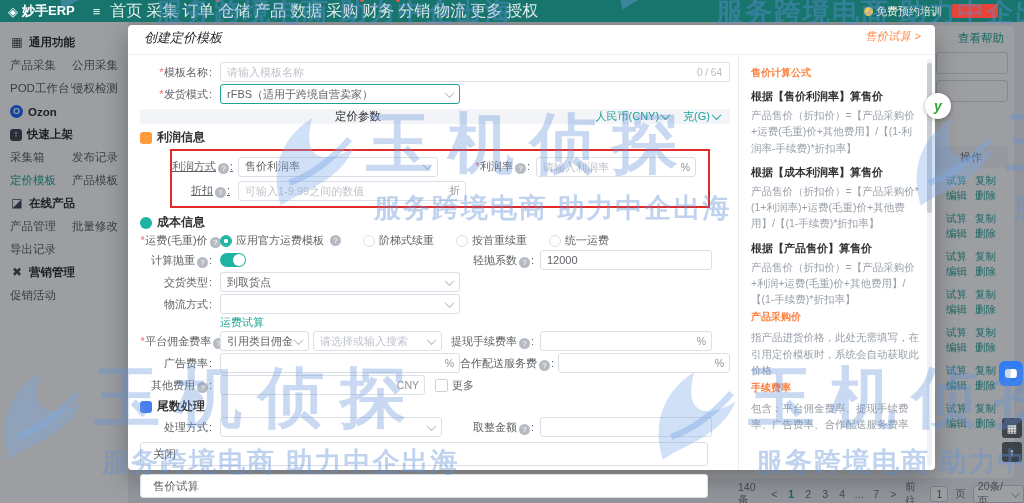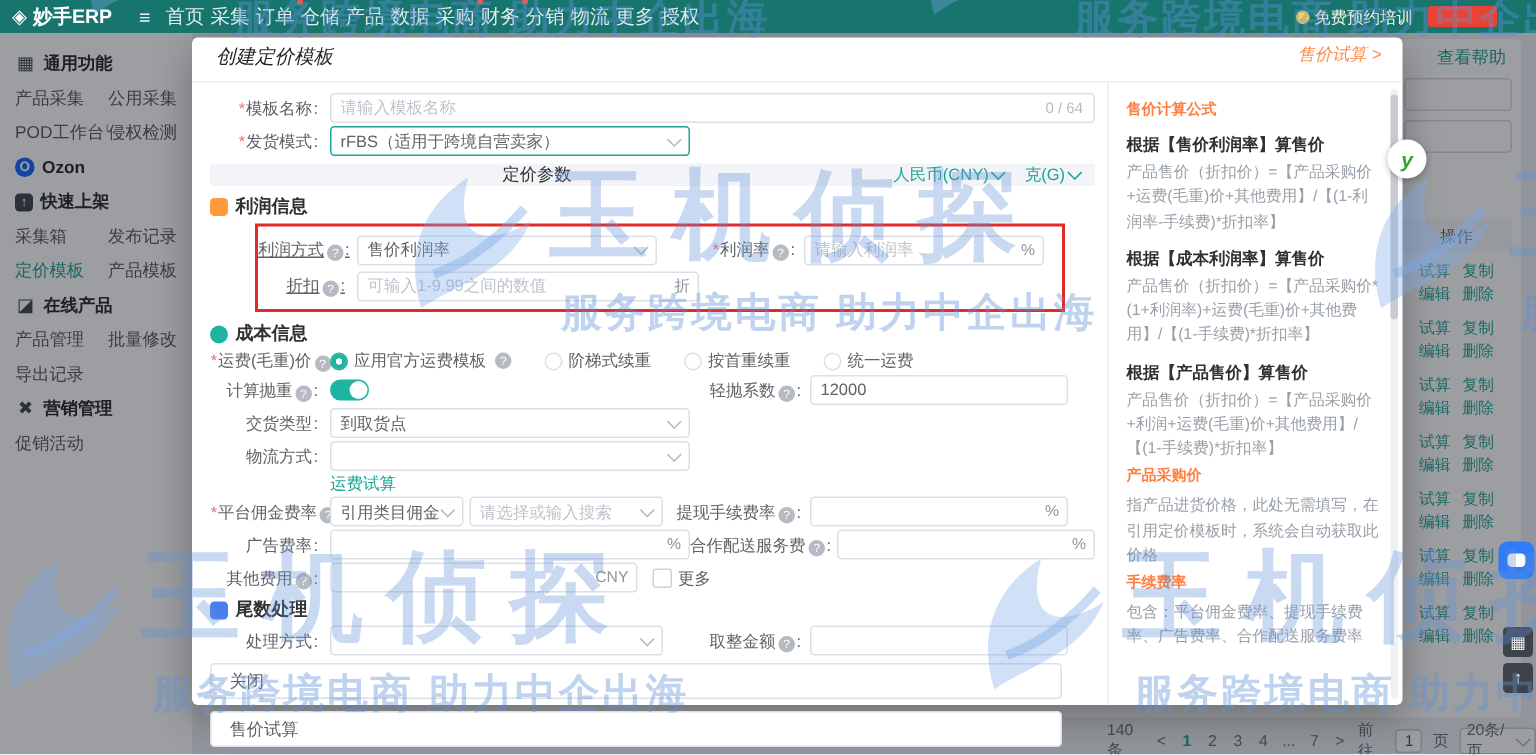--- a/index.html
+++ b/index.html
@@ -4,21 +4,21 @@
 <style>
   html,body{margin:0;padding:0;width:1024px;height:503px;overflow:hidden;
     font-family:"Liberation Sans","DejaVu Sans",sans-serif;}
   .app{position:relative;width:1024px;height:503px;background:#eef0f4;overflow:hidden;font-size:12px;color:#606266;}
 
   
   .topbar{position:absolute;top:0;left:0;right:0;height:22px;background:#17756e;z-index:6;display:flex;align-items:center;color:#fff;}
   .brand{display:flex;align-items:center;gap:4px;padding:0 10px 0 8px;font-weight:bold;font-size:13px;}
   .brand .logo{color:#fff;font-size:13px;}
   .hamb{padding:0 8px;font-size:13px;opacity:.9;}
-  .nav-item{position:relative;margin:0 2px;font-size:13px;color:rgba(255,255,255,.88);white-space:nowrap;}
+  .nav-item{position:relative;margin:0 2px;font-size:16px;color:rgba(255,255,255,.88);white-space:nowrap;}
   .nav-item sup{position:absolute;top:-3px;right:-6px;width:4px;height:4px;border-radius:50%;background:#ff5040;}
   .tb-right{margin-left:auto;display:flex;align-items:center;gap:10px;padding-right:26px;justify-content:center;}
   .train{display:flex;align-items:center;gap:3px;font-size:11px;color:#fdf6e3;}
   .train .dot{width:9px;height:9px;border-radius:50%;background:#ffd04d;display:inline-block;}
   .promo{width:46px;height:14px;background:#e84335;border-radius:2px;}
 
   
   .sidebar{position:absolute;top:22px;left:0;width:128px;bottom:0;background:#fff;z-index:1;padding-top:9px;box-sizing:border-box;}
   .sb-row{height:23px;display:flex;align-items:center;padding:0 4px 0 10px;font-size:11.5px;color:#595959;}
   .sb-row.head{color:#262626;font-weight:600;}

